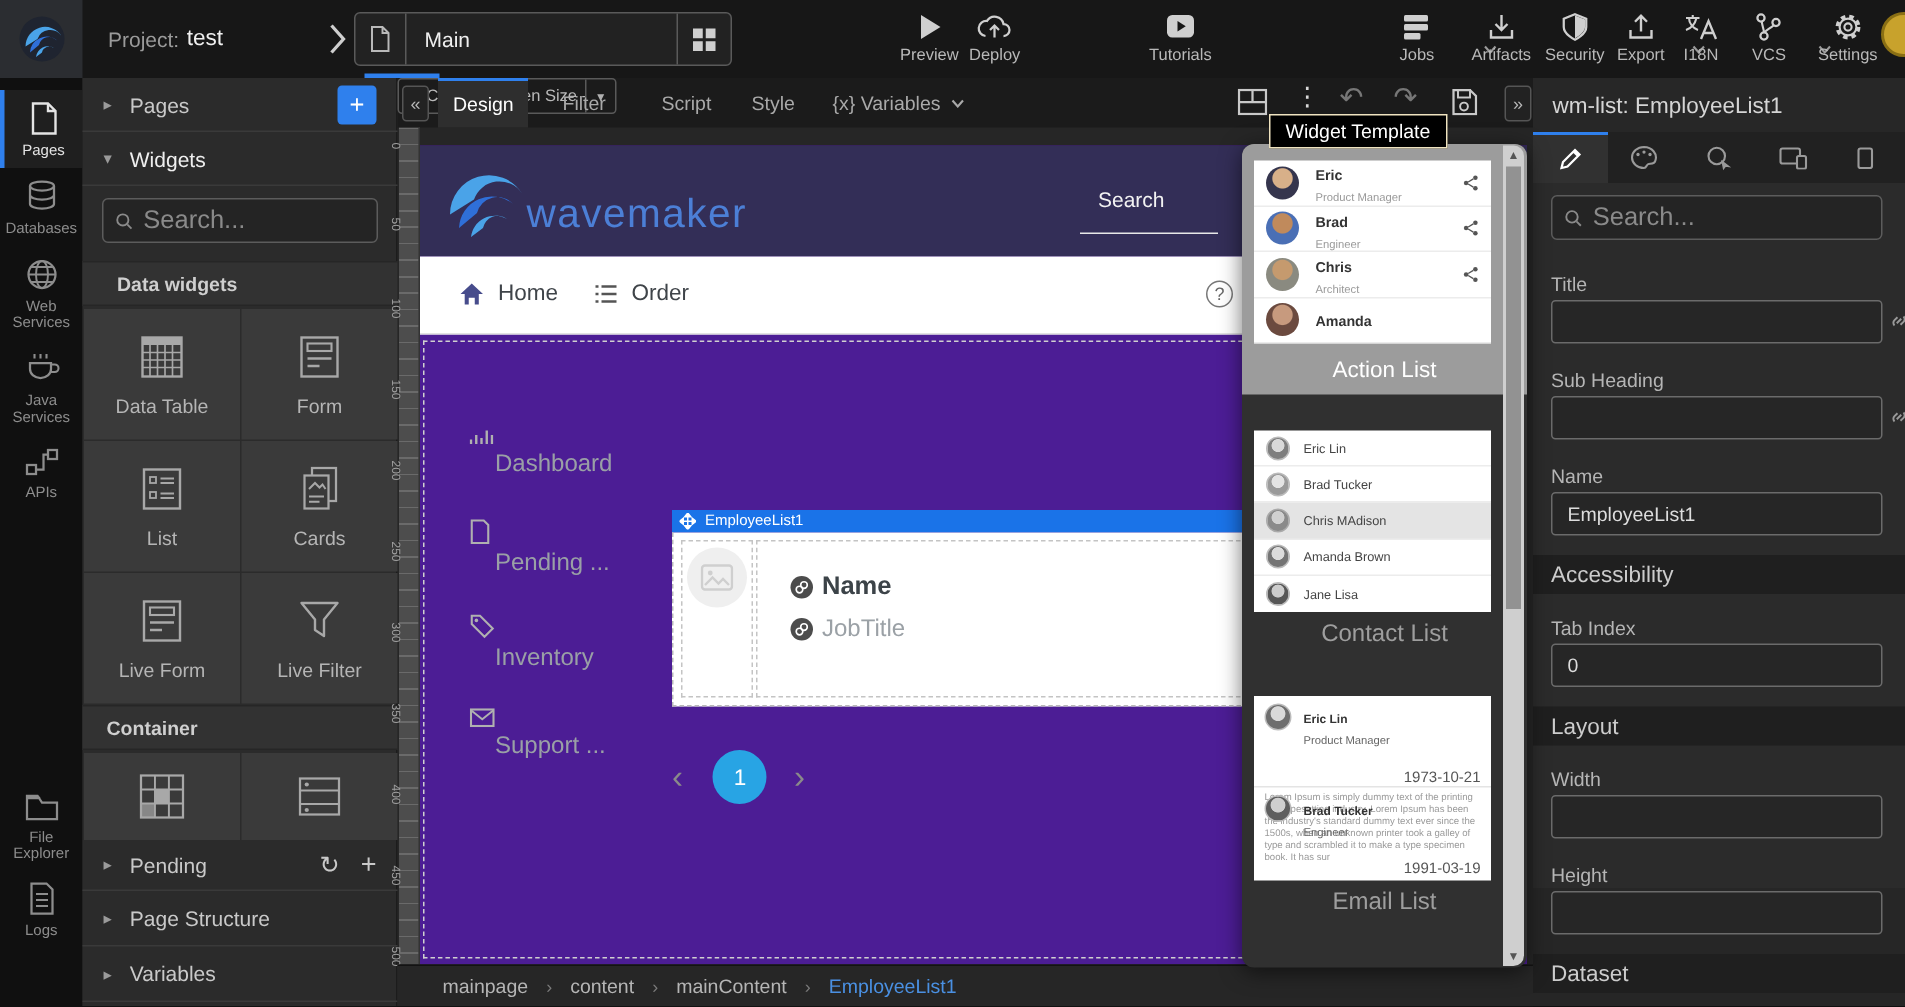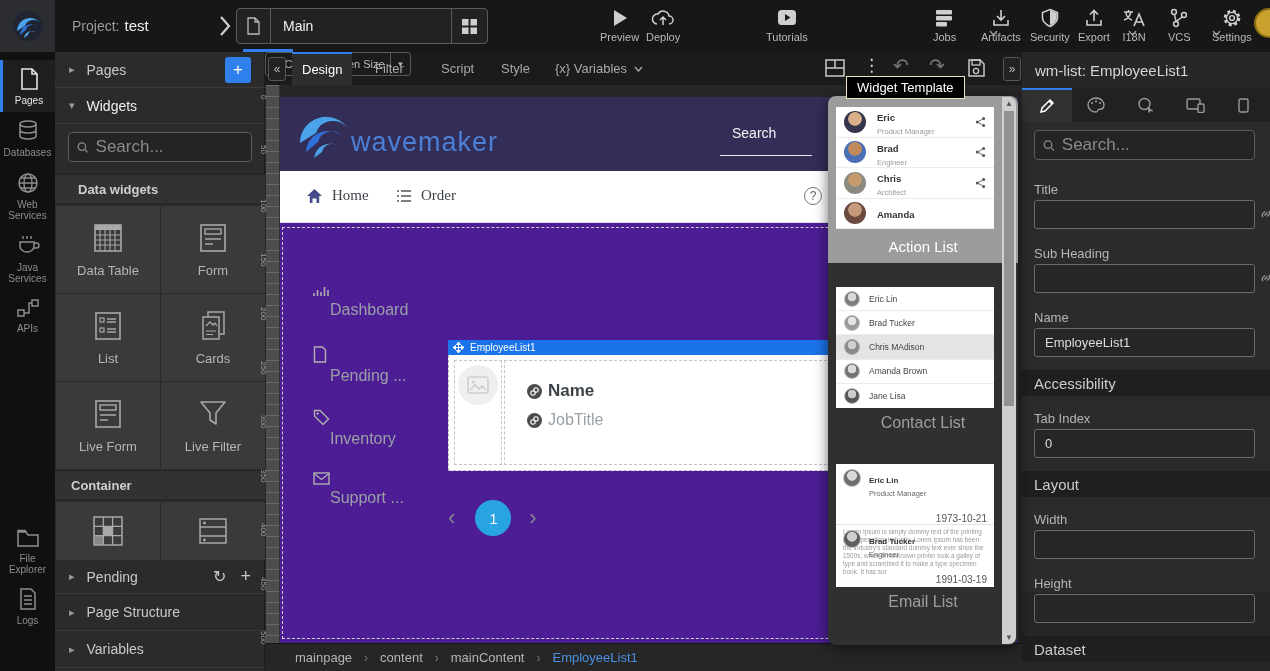--- a/index.html
+++ b/index.html
@@ -57,21 +57,21 @@
            background-image:repeating-linear-gradient(to bottom, #6a6a6a 0 1px, transparent 1px 11px); }
   .ruler-num { position:absolute; left:2px; color:#9f9f9f; font-size:8px; transform:rotate(90deg); transform-origin:left top; white-space:nowrap; }
 
   #app { left:280px; top:97px; width:738px; height:546px; background:#4c1d95; overflow:hidden; }
   #app-header { position:absolute; left:0; top:0; width:738px; height:74px; background:#332e57; }
   #brand-text { position:absolute; left:71px; top:30px; color:#4c7fd6; font-size:27px; letter-spacing:1px; }
   #app-search { position:absolute; left:452px; top:28px; color:#f2f2f2; font-size:14px; }
   #app-search-line { position:absolute; left:440px; top:58px; width:92px; height:1px; background:#e8e8e8; }
   #app-nav { position:absolute; left:0; top:74px; width:738px; height:52px; background:#fff; border-bottom:1px solid #e2e2e2; }
   .app-nav-item { position:absolute; top:16px; display:flex; align-items:center; color:#3f4449; font-size:15px; }
-  .app-nav-item .lbl { margin-left:9px;font-family:Liberation Serif, serif; }
+  .app-nav-item .lbl { margin-left:9px; }
   #app-help { position:absolute; left:524px; top:16px; width:18px; height:18px; border:1.5px solid #777; border-radius:50%; color:#666; font-size:12px; display:flex; align-items:center; justify-content:center; }
   #app-content { position:absolute; left:2px; top:130px; width:726px; height:412px; border:1px dashed #d0d0d0; }
   .side-item { position:absolute; left:30px; color:#9aa0a6; }
   .side-item .lbl { font-size:16px; margin-left:17px; margin-top:4px; display:block; }
   .side-icon { color:#b0b0b0; }
 
   #wlist { position:absolute; left:165px; top:112px; width:560px; }
   #wlist-bar { height:15px; background:#1a73e8; display:flex; align-items:center; padding:0 5px; color:#fff; font-size:10px; }
   #wlist-bar .t { margin-left:6px; }
   #wlist-body { border:1px dashed #b9b9b9; border-top:none; background:#fff; height:116px; padding:5px; display:flex; }

